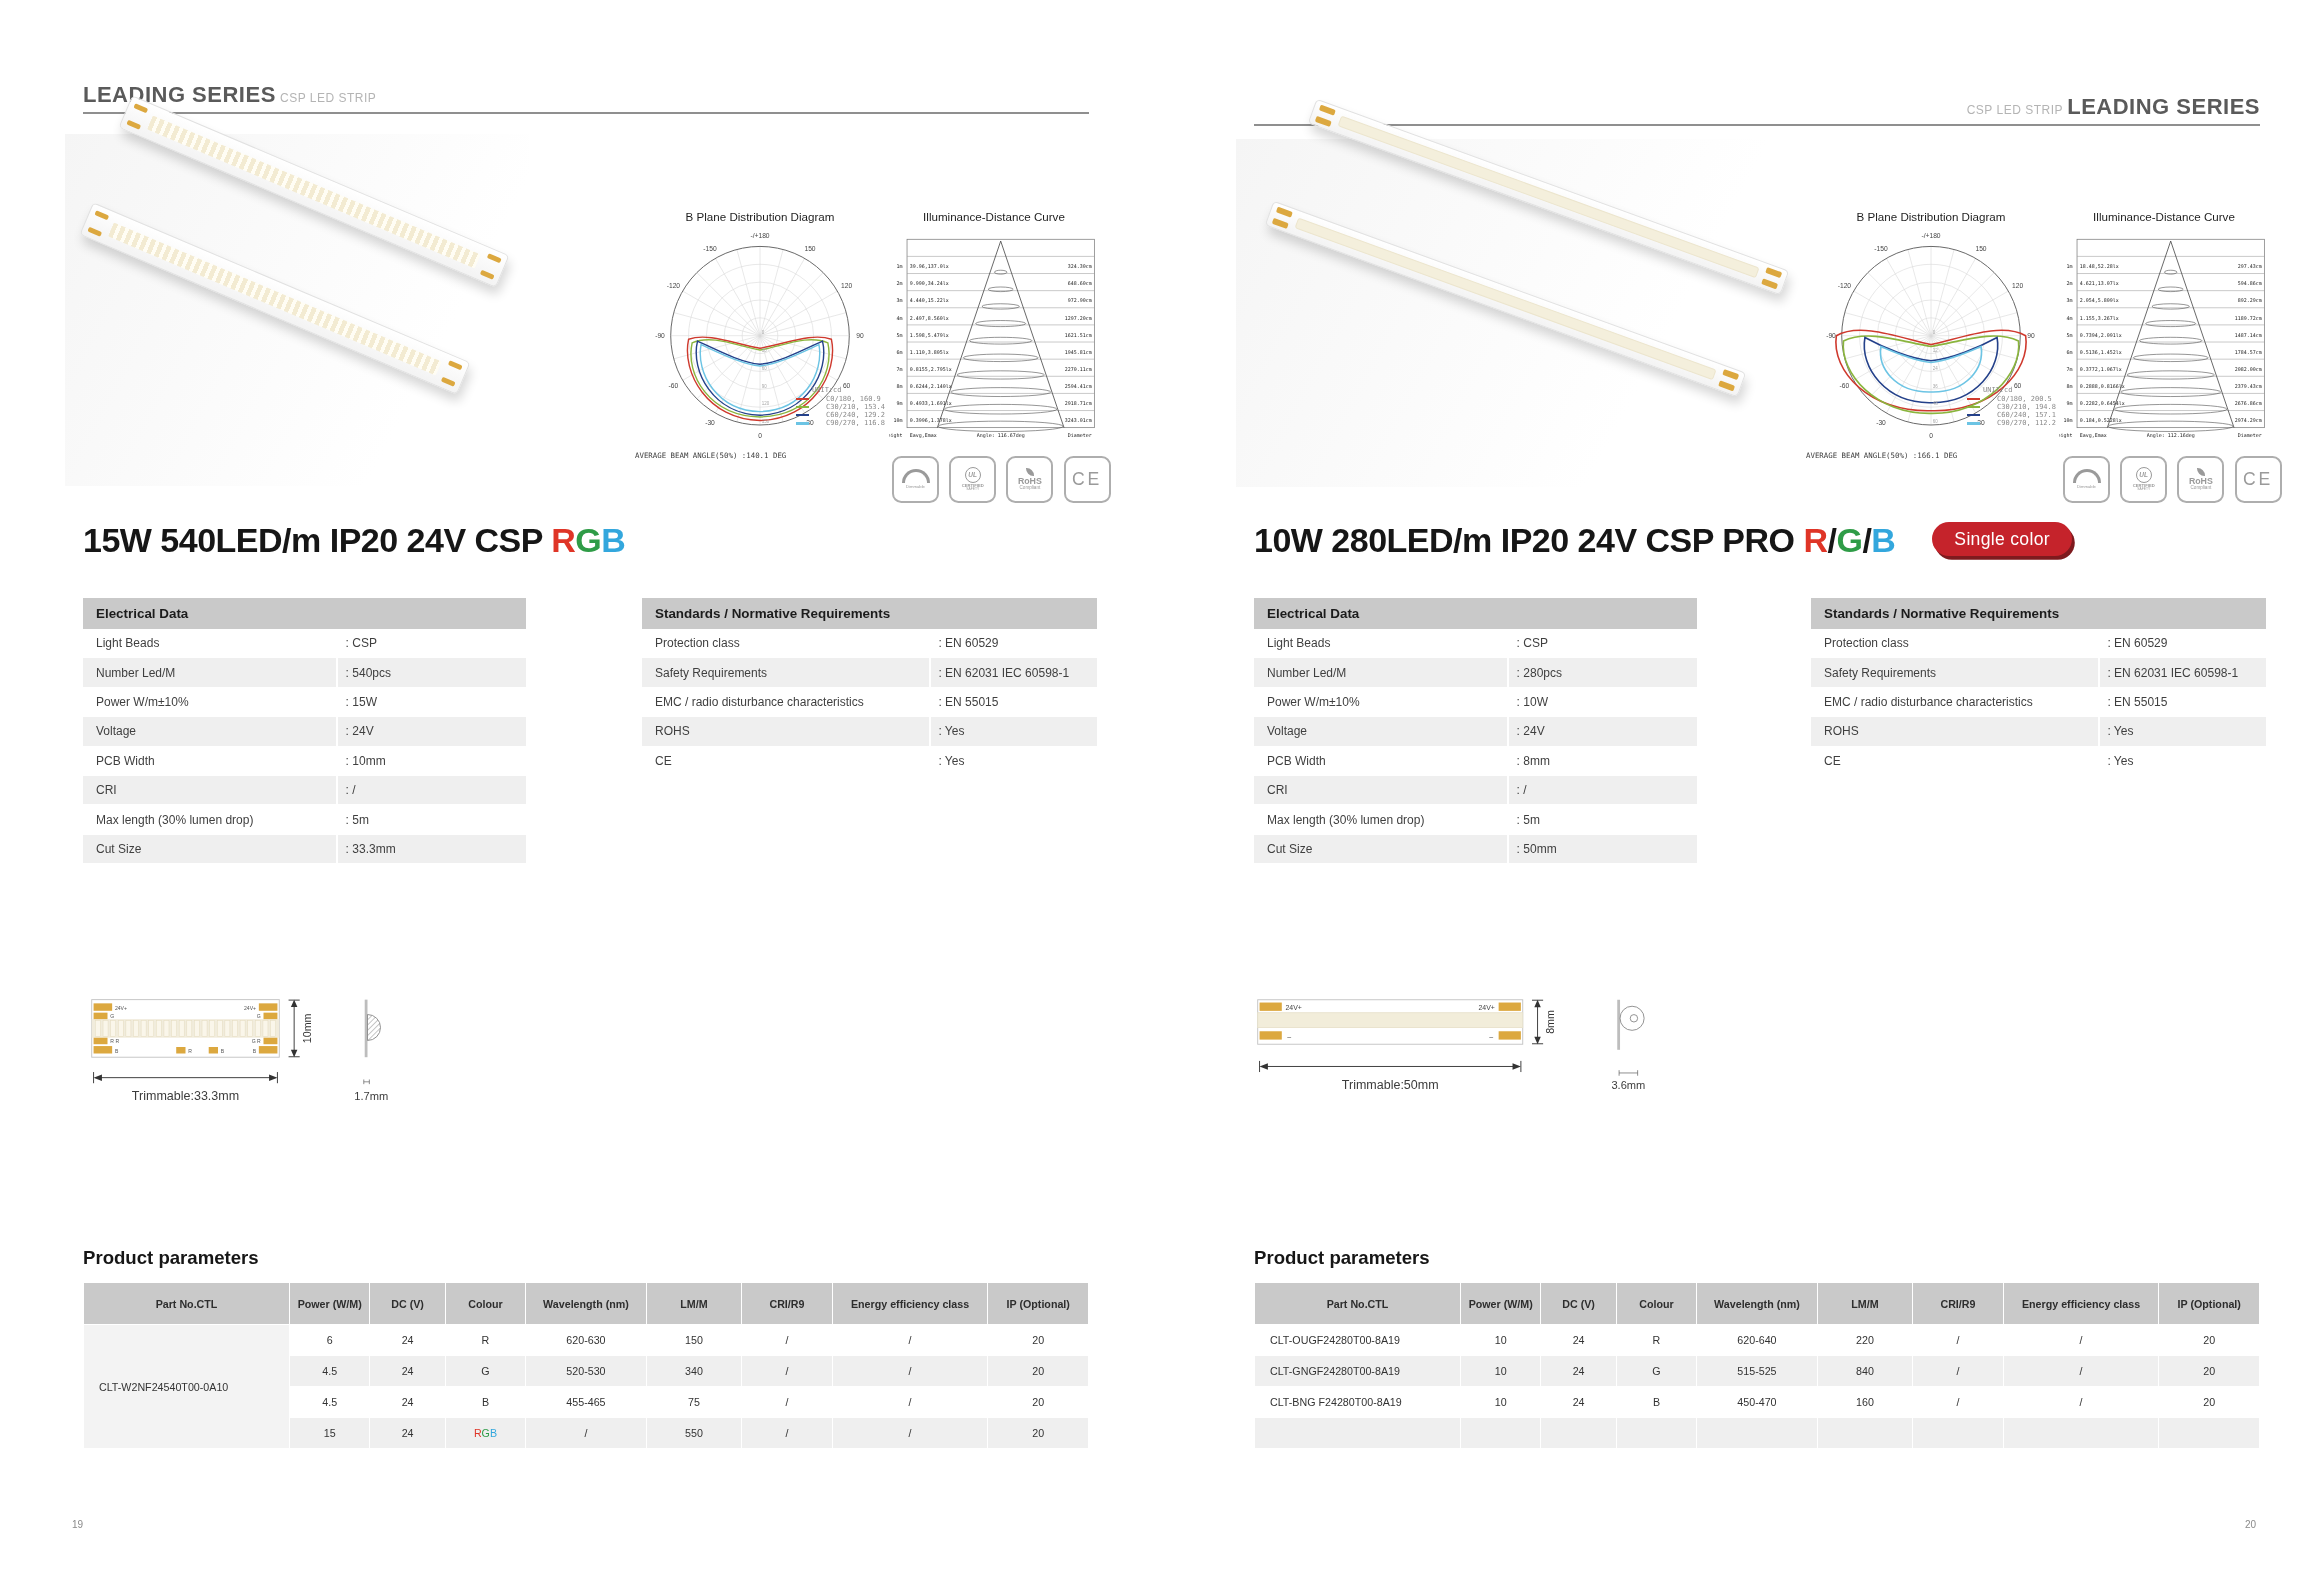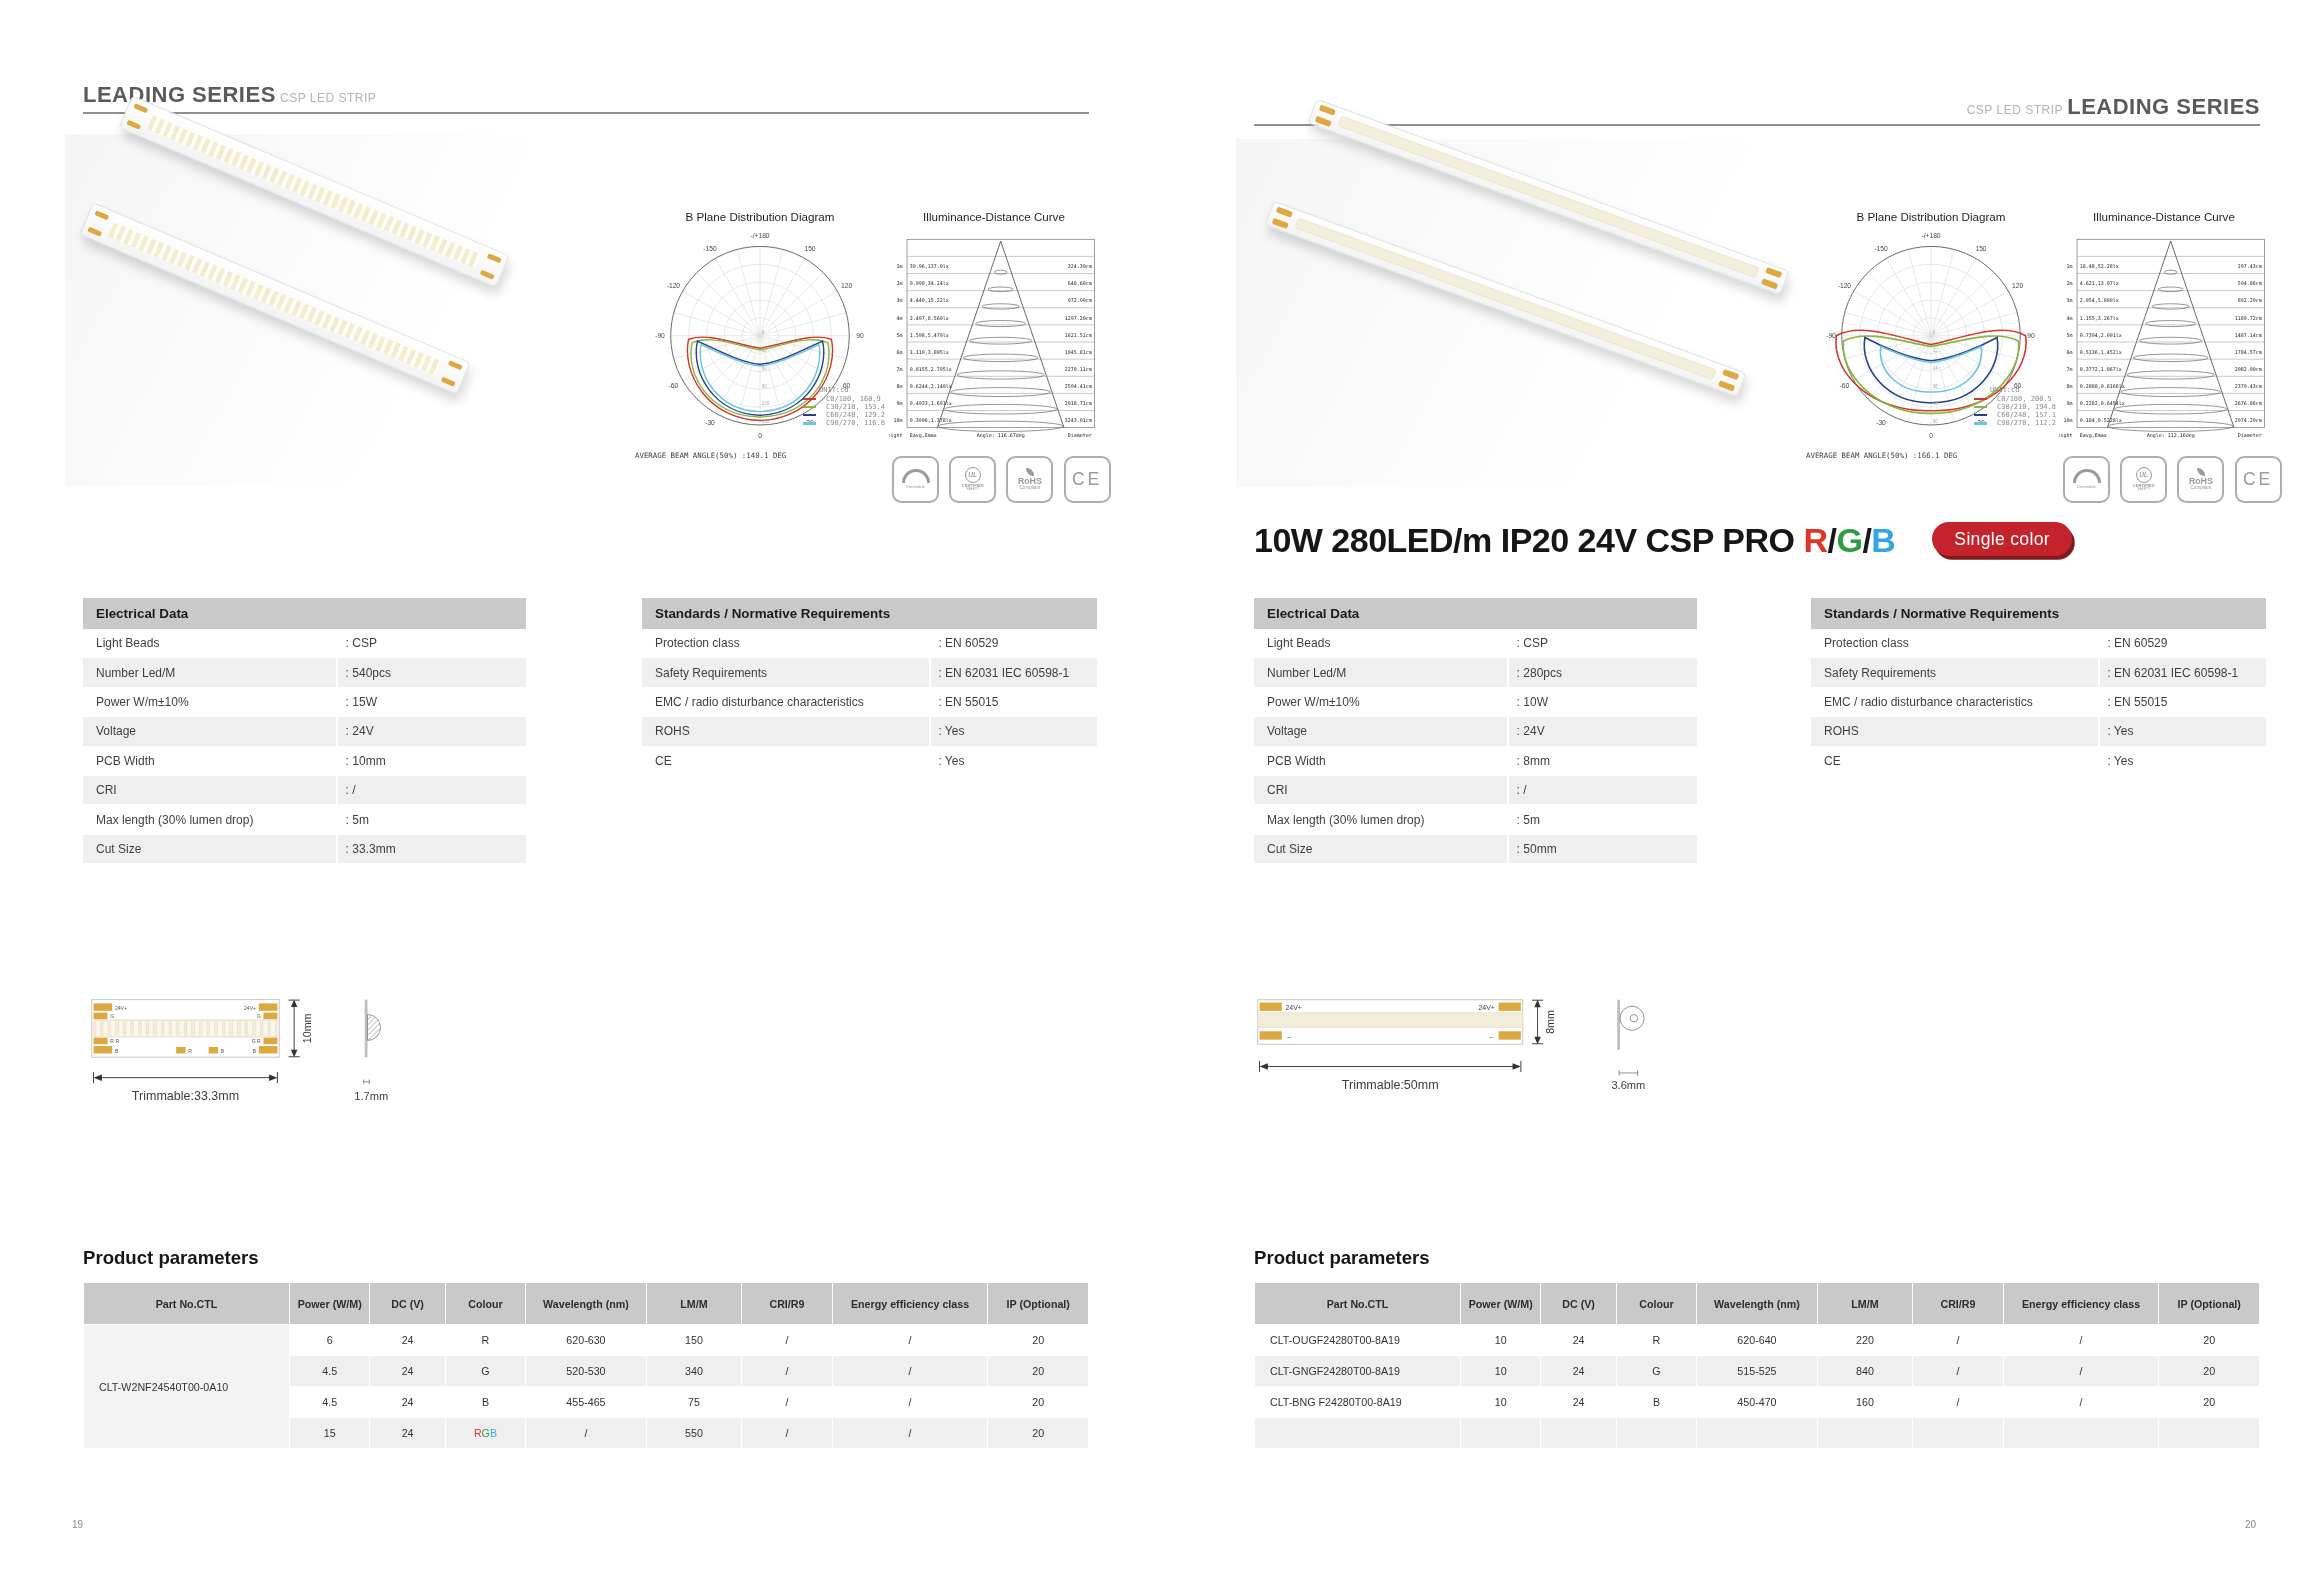--- a/index.html
+++ b/index.html
@@ -24,21 +24,21 @@
         background:#f4efdc;border-radius:2.8px;border:0.9px solid #ece5cd;}
   .pad{position:absolute;width:14px;height:5.6px;background:#dca83f;border-radius:1.9px;}
 
   
   .diag{position:absolute;}
   .diag-title{font-size:11.6px;color:#1e1e1e;text-align:center;margin-bottom:1.9px;}
   .polar-svg{display:block;width:250px;height:225px;}
   .illum-svg{display:block;width:210px;height:223px;}
   .legend{position:absolute;right:0;bottom:32px;font-family:"DejaVu Sans Mono",monospace;
           font-size:7px;color:#8a8a8a;line-height:8.3px;}
-  .legend-row{display:flex;align-items:center;gap:10px;}
+  .legend-row{display:flex;align-items:center;gap:17px;}
   .legend-swatch{display:inline-block;width:13px;height:2.3px;}
   .legend-unit{text-align:left;padding-left:16px;}
   .polar-caption{font-family:"DejaVu Sans Mono",monospace;font-size:7.4px;color:#3c3c3c;margin-top:0.9px;}
 
   
   .certs{position:absolute;display:flex;gap:10.2px;}
   .cert{width:43px;height:43px;border:2.3px solid #aeaeae;border-radius:9.3px;color:#9a9a9a;
         display:flex;flex-direction:column;align-items:center;justify-content:center;line-height:1.05;}
   .arc{width:22px;height:11px;border:3.2px solid #9a9a9a;border-bottom:none;border-radius:22px 22px 0 0;margin-bottom:1.9px;}
   .t4{font-size:4.2px;} .t35{font-size:3.3px;} .t5{font-size:4.6px;}
@@ -272,20 +272,24 @@
     <div class="cert">
       <span class="rohs-leaf"></span>
       <span class="rohs-b">RoHS</span>
       <span class="t5">Compliant</span>
     </div>
     <div class="cert">
       <span class="ce-txt">CE</span>
     </div>
   </div>
 
+  <h1 class="ptitle" style="left:83px;top:521px;">
+    <span>15W 540LED/m IP20 24V CSP</span>
+    <span class="c-r">R</span><span class="c-g">G</span><span class="c-b">B</span>
+  </h1>
 
   <div class="spec" style="left:83px;top:598px;width:443px;">
     <div class="spec-head">Electrical Data</div>
     <table class="spec-table lbl54">
         <tbody>
       <tr>
         <td class="l">Light Beads</td>
         <td class="v">CSP</td>
       </tr>
 

